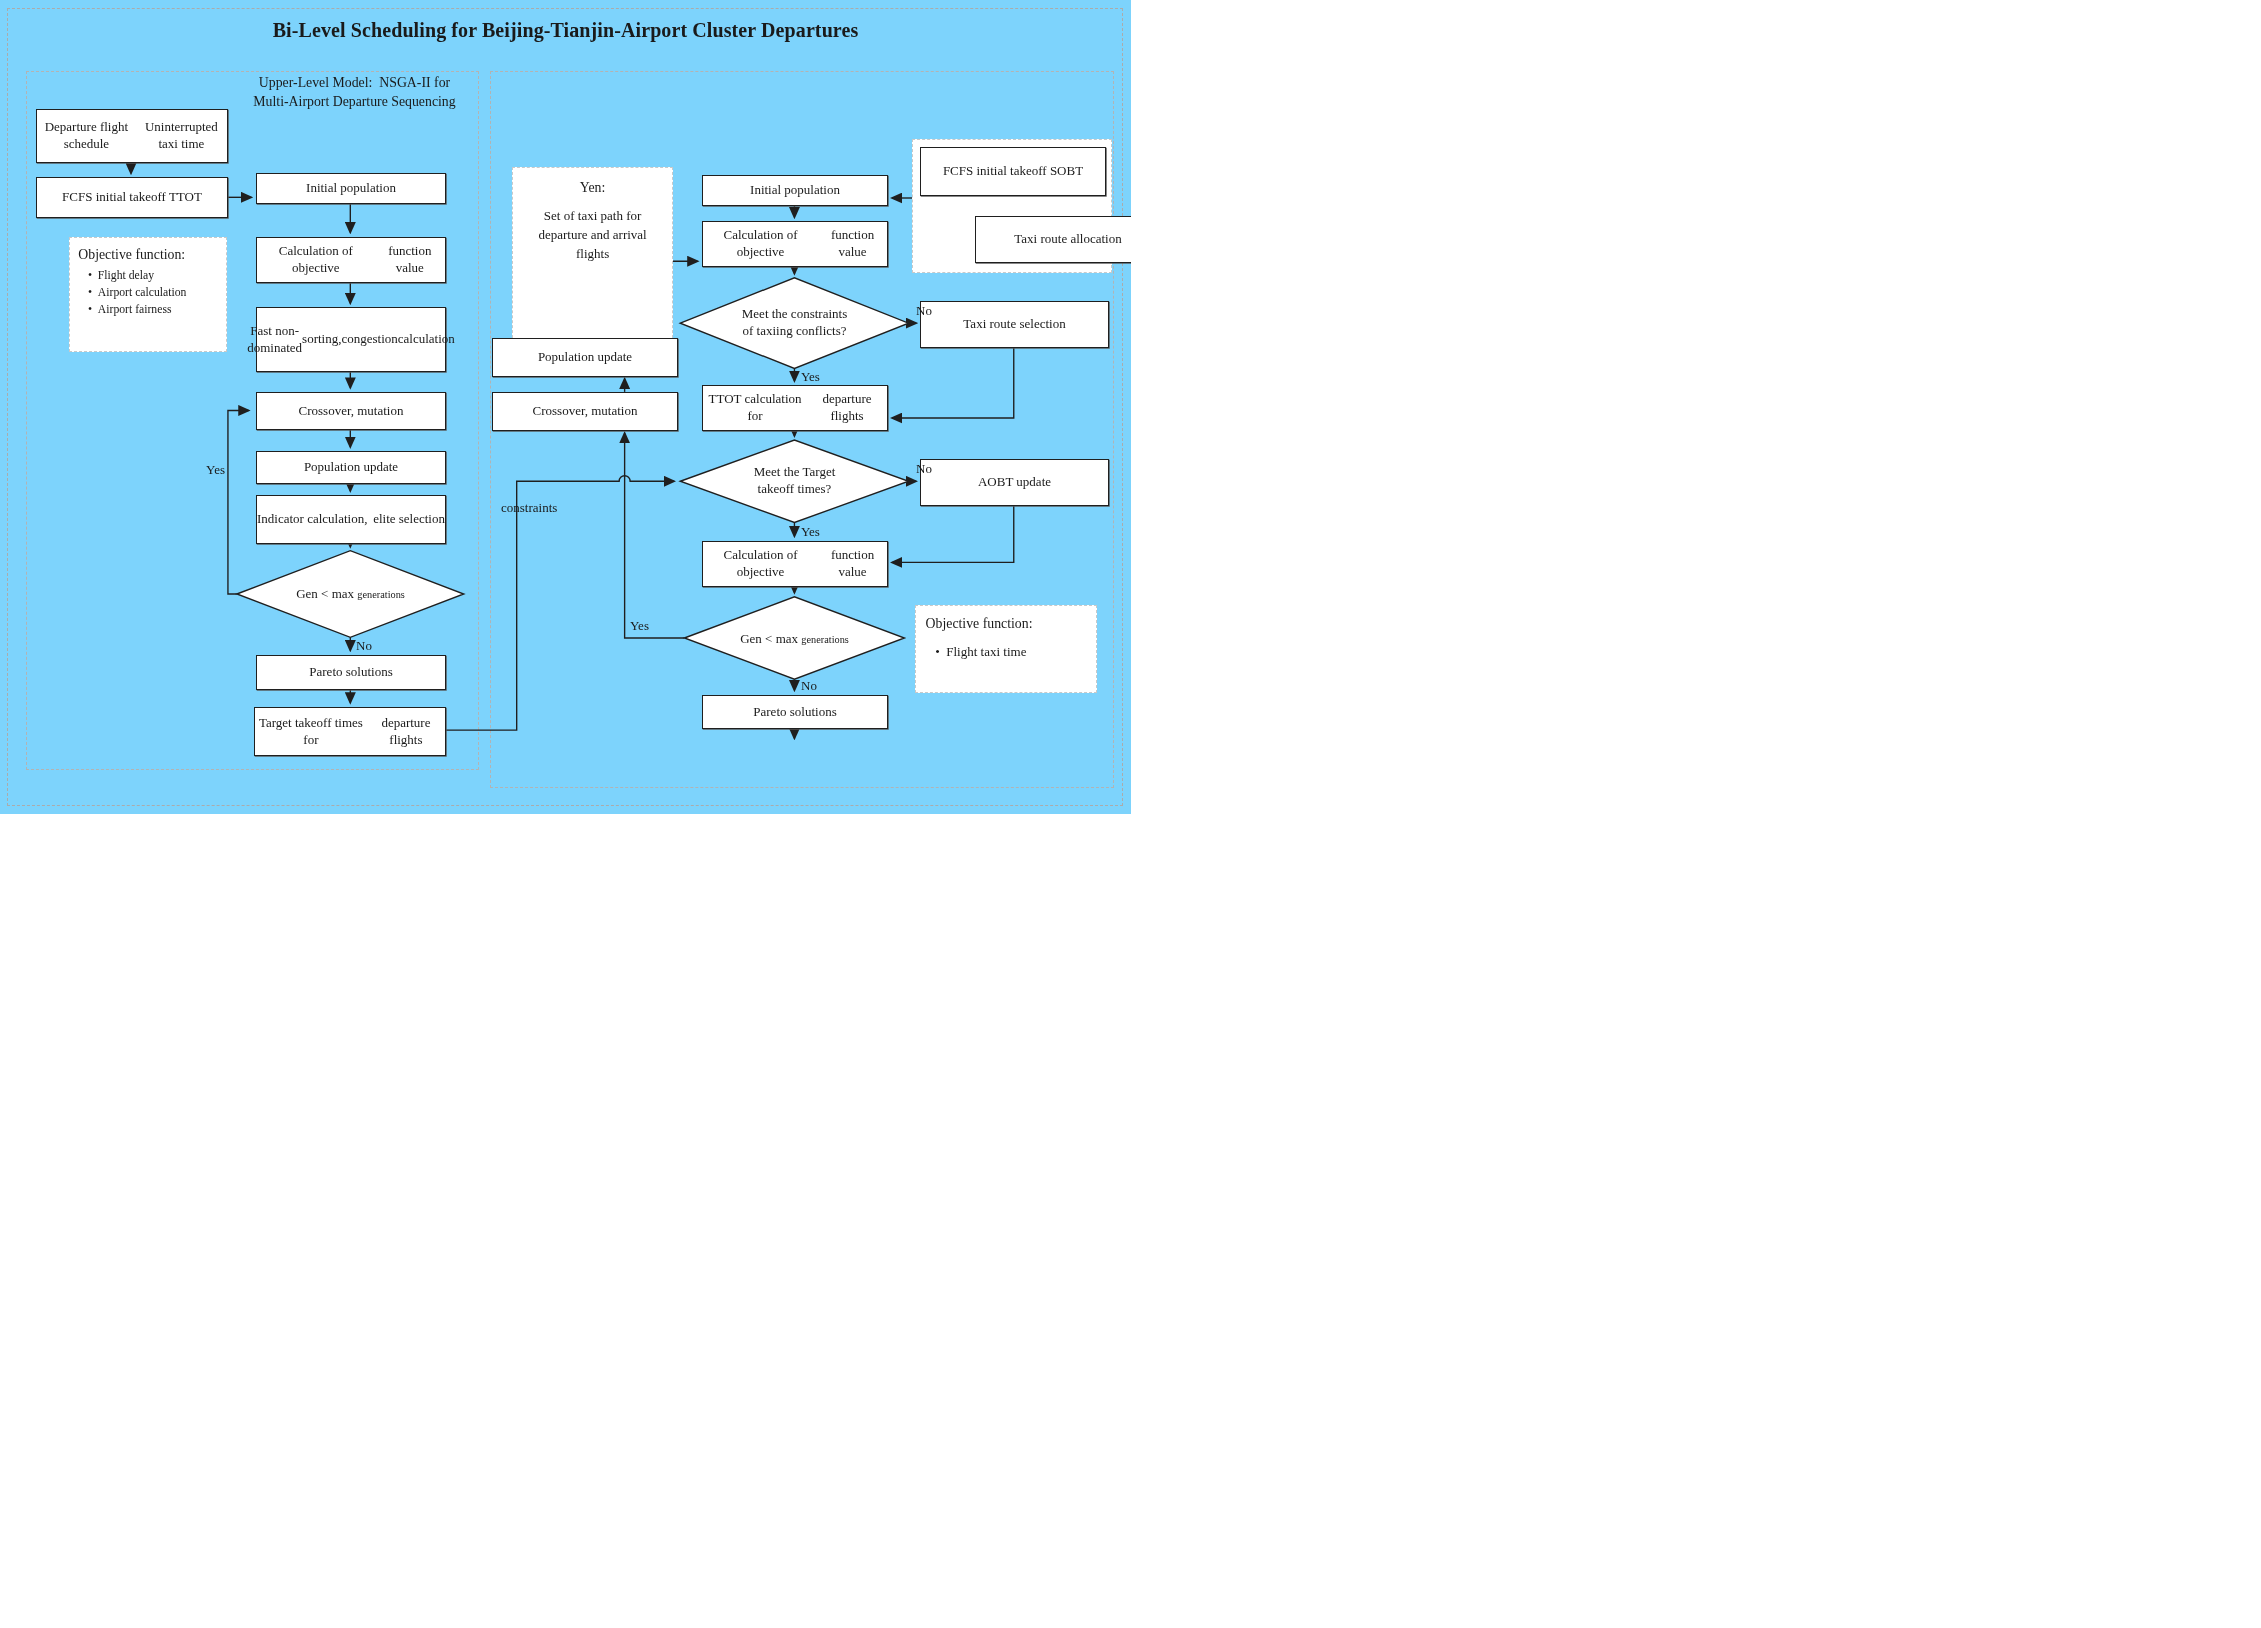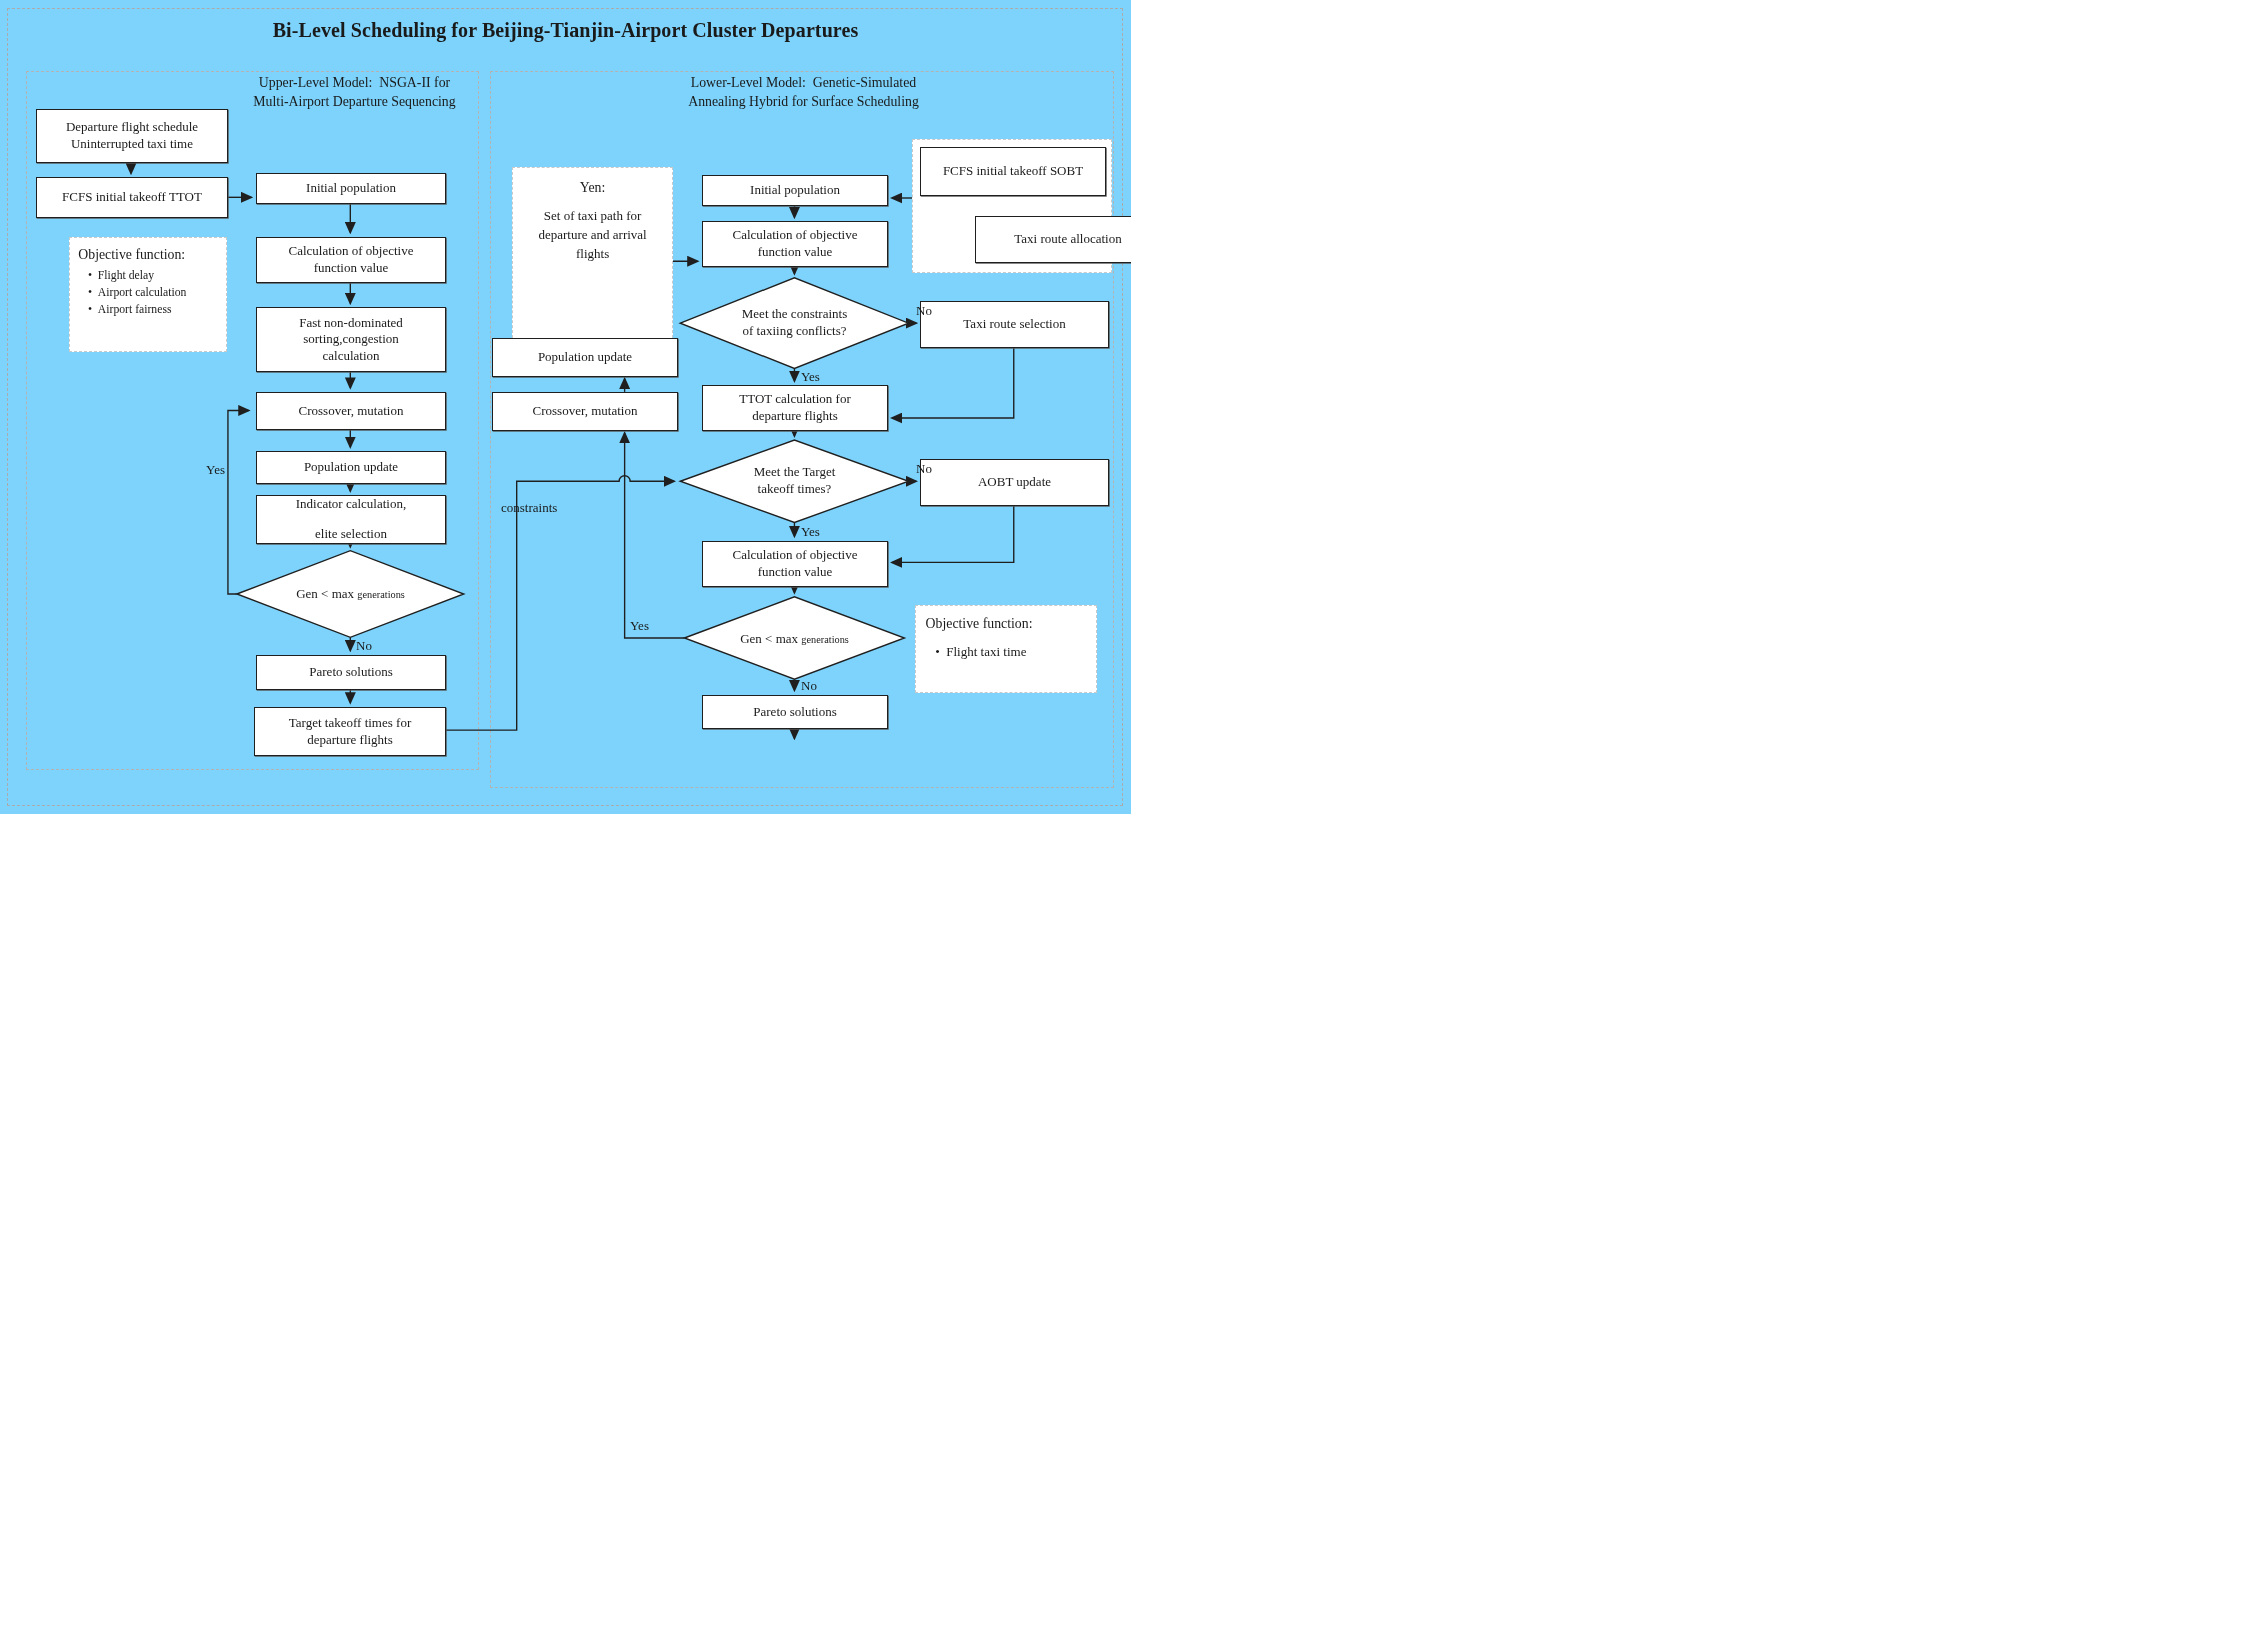--- a/index.html
+++ b/index.html
@@ -6,21 +6,21 @@
   #canvas{
     position:relative;width:1131px;height:814px;background:#7dd3fc;
     font-family:"Liberation Serif","DejaVu Serif",serif;color:#1a1a1a;overflow:hidden;
   }
   .abs{position:absolute;}
   .dashed-outer{border:1.4px dashed #ababab;}
   .dashed-panel{border:1.4px dashed #b3b3b3;}
   .dashed-inner{border:1.4px dashed #c9c9c9;background:#fff;}
   .node{
     position:absolute;background:#fff;border:1.4px solid #1f1f1f;
-    display:flex;flex-direction:column;align-items:center;justify-content:center;
+    display:flex;align-items:center;justify-content:center;
     text-align:center;font-size:13px;line-height:1.28;z-index:3;
     box-shadow:0.7px 0.7px 0 #555;
   }
   .hdr{position:absolute;text-align:center;font-size:13.8px;line-height:1.35;z-index:3;}
   .title{position:absolute;left:0;top:19px;width:100%;text-align:center;
     font-size:20px;font-weight:bold;letter-spacing:0.1px;z-index:3;}
   .lbl{position:absolute;font-size:13px;z-index:4;background:transparent;}
   .dtext{position:absolute;text-align:center;font-size:13px;line-height:1.3;z-index:4;}
   .sm{font-size:10.3px;}
   .objbox{position:absolute;z-index:3;font-size:11.7px;line-height:1.45;padding:6.9px 5.5px 4.1px 8.3px;}
@@ -40,24 +40,20 @@
   <div class="abs dashed-outer" style="left:6.9px;top:8.3px;width:1114px;height:796px;"></div>
   <div class="abs dashed-panel" style="left:26px;top:71px;width:451px;height:697px;"></div>
   <div class="abs dashed-panel" style="left:490px;top:71px;width:622px;height:715px;"></div>
 
   <div class="title">Bi-Level Scheduling for Beijing-Tianjin-Airport Cluster Departures</div>
 
   <div class="hdr" style="left:193px;top:74px;width:323px;">
     <div>Upper-Level Model:&nbsp; NSGA-II for</div>
     <div>Multi-Airport Departure Sequencing</div>
   </div>
-  <div class="hdr" style="left:604px;top:74px;width:399px;">
-    <div>Lower-Level Model:&nbsp; Genetic-Simulated</div>
-    <div>Annealing Hybrid for Surface Scheduling</div>
-  </div>
 
   <svg class="overlay" width="1131" height="814" viewBox="0 0 1644 1184">
     <defs>
       <marker id="ah" markerWidth="9" markerHeight="8" refX="7.5" refY="4" orient="auto">
         <polygon points="0,0 9,4 0,8" fill="#1f1f1f"></polygon>
       </marker>
     </defs>
 
     <path class="ln" d="M190,233 V252" marker-end="url(#ah)"></path>
     <path class="ln" d="M328,287 H365" marker-end="url(#ah)"></path>

